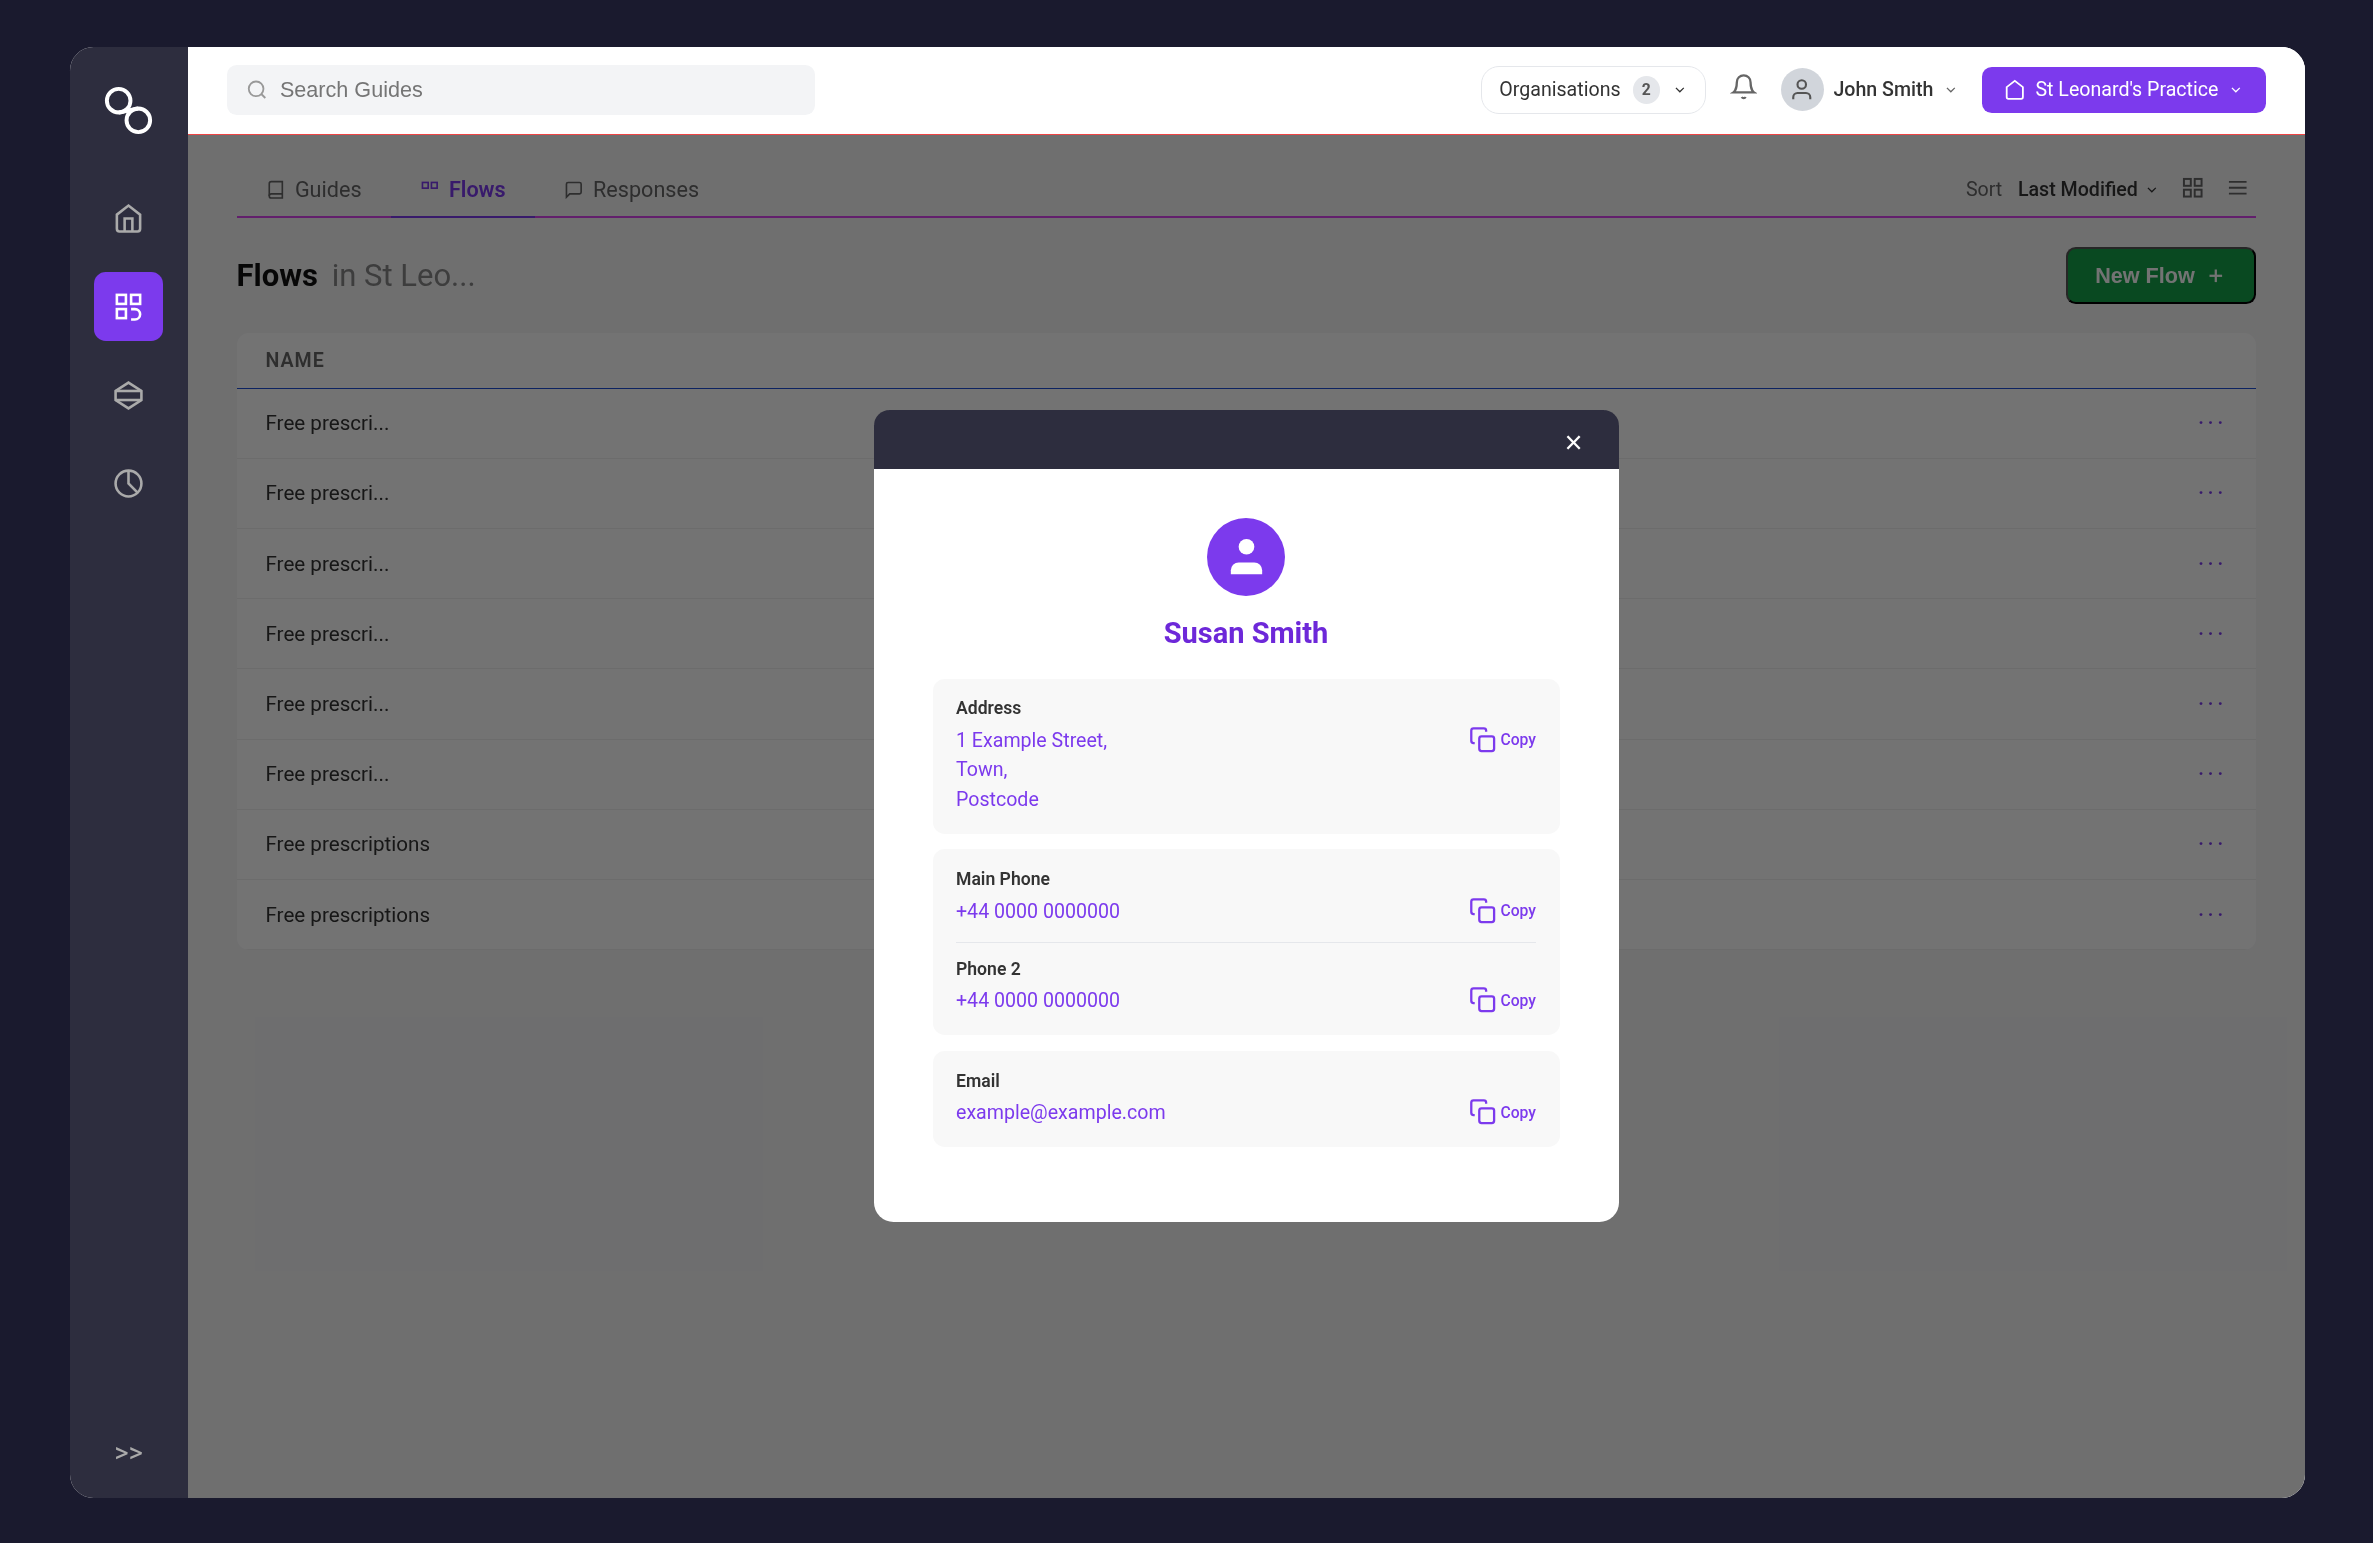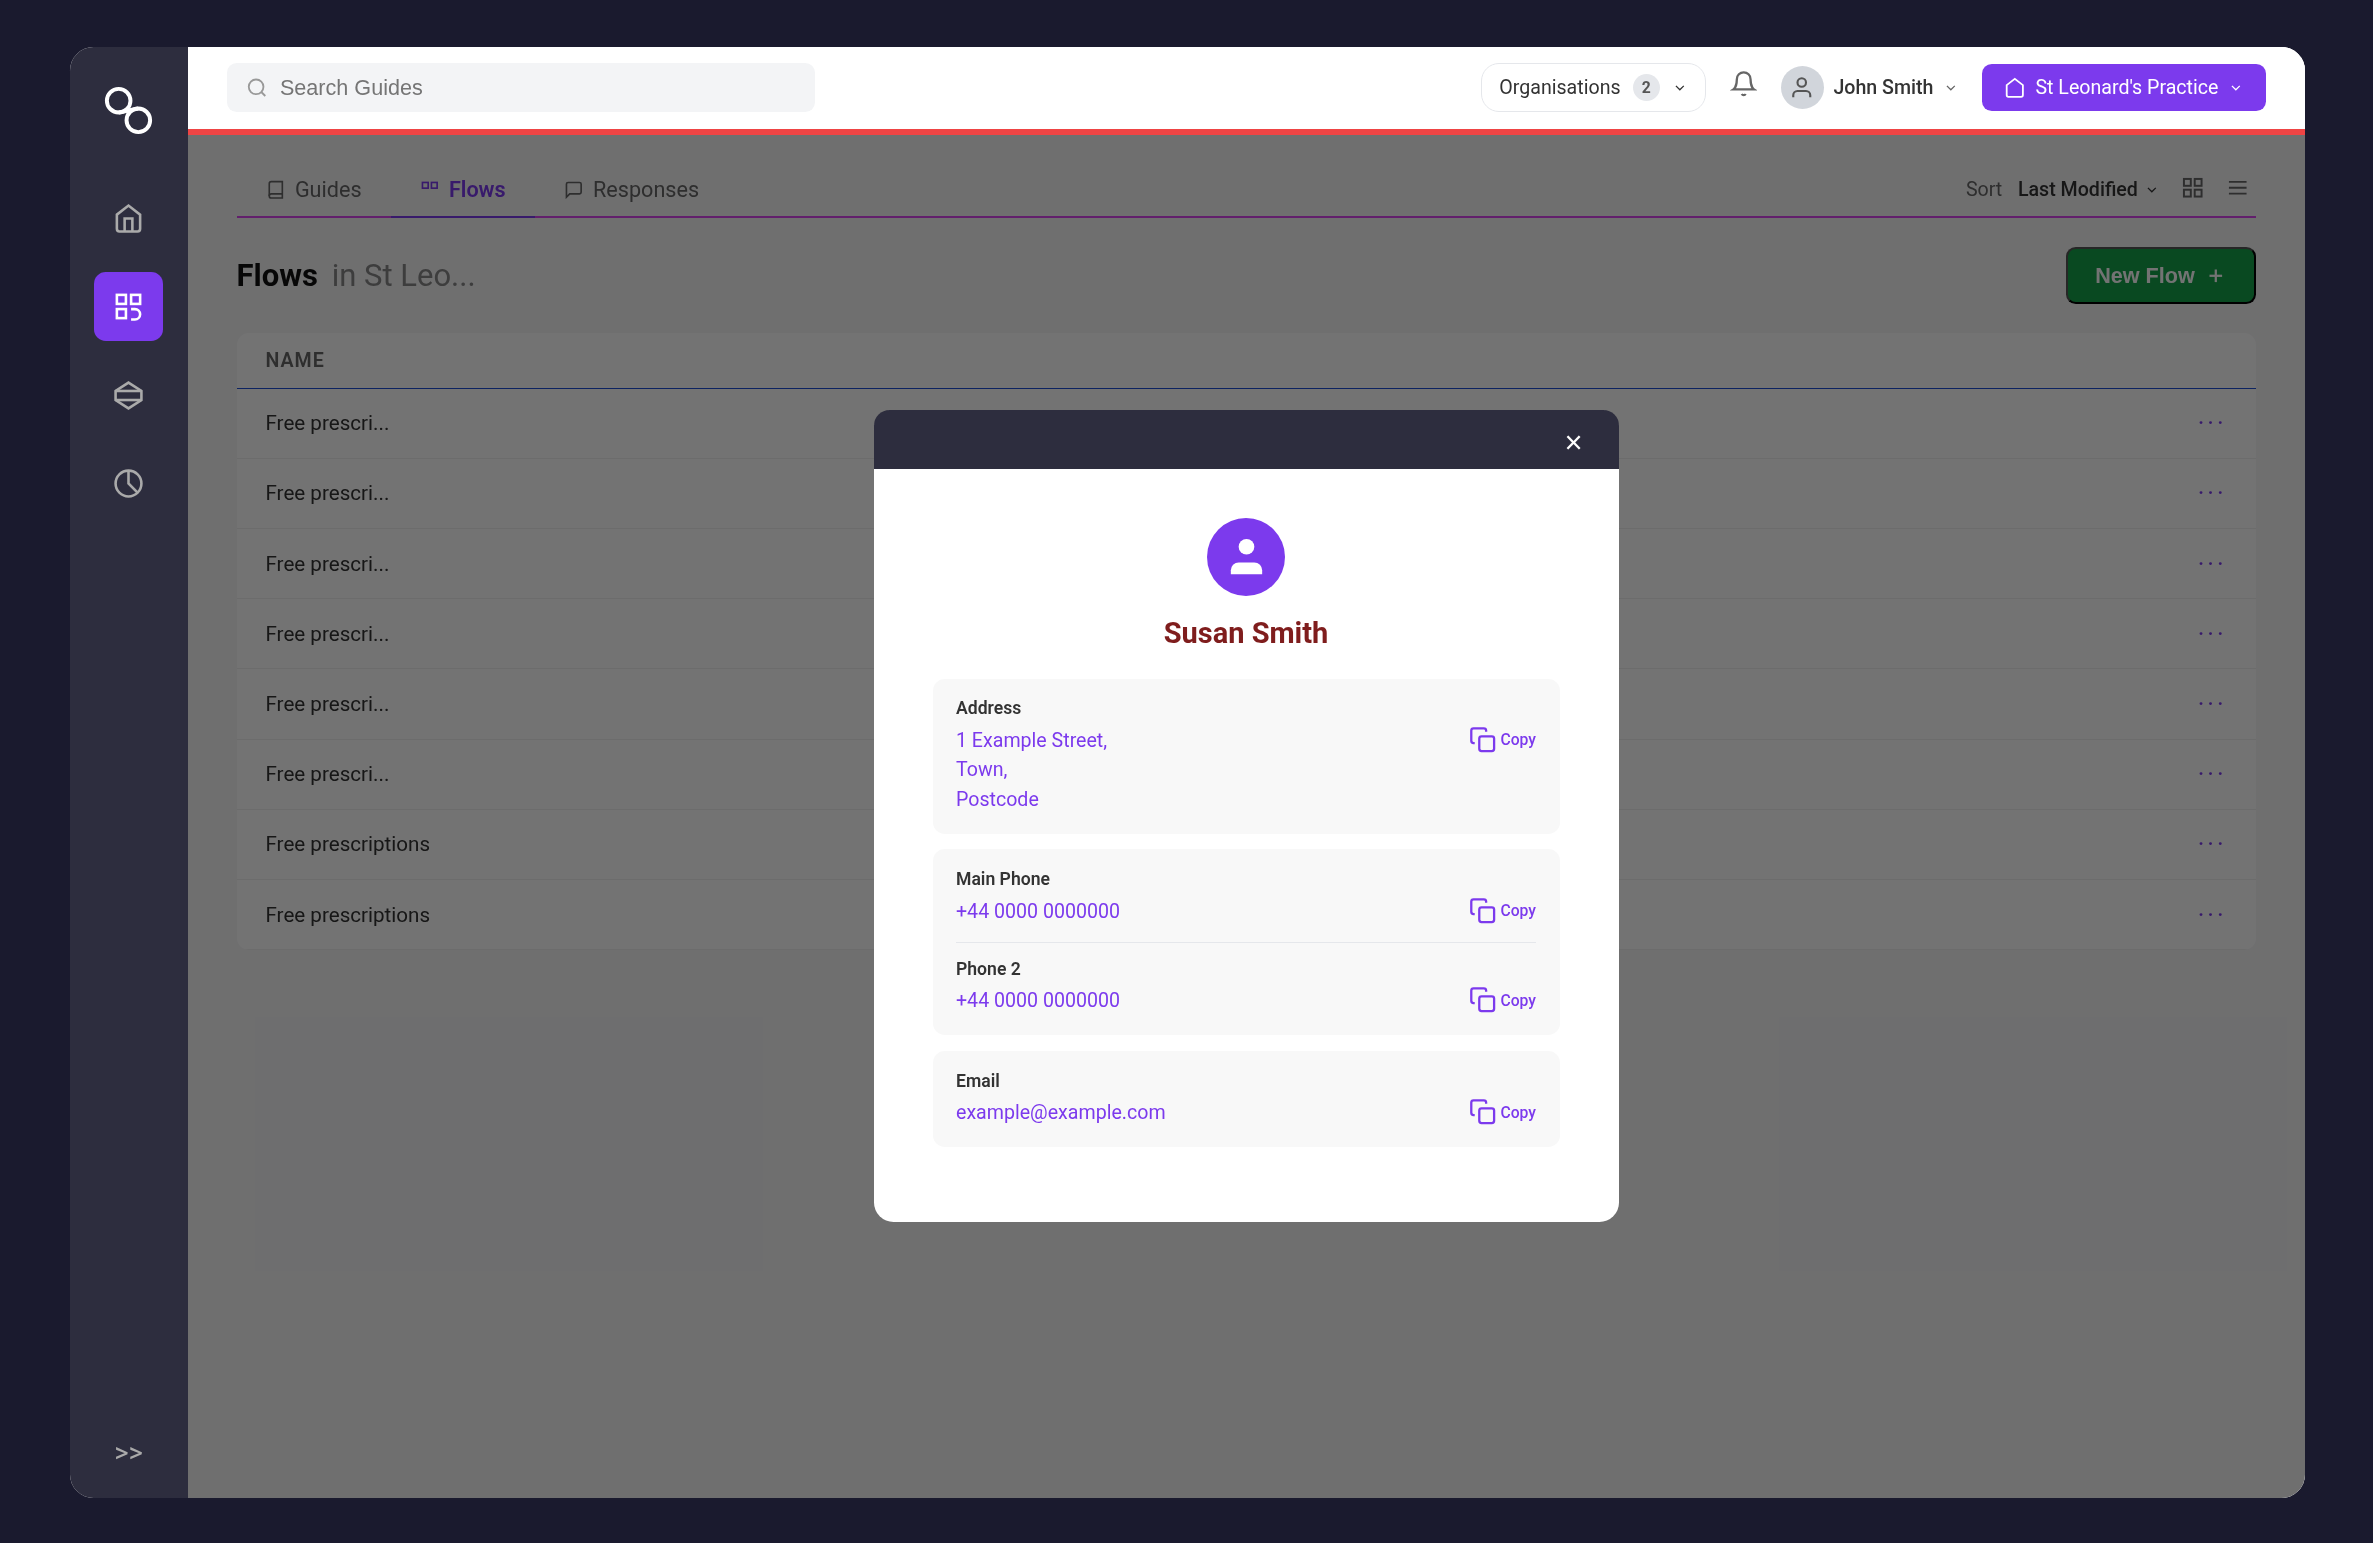--- a/index.html
+++ b/index.html
@@ -87,21 +87,21 @@
     }
 
     
     .topbar {
       height: 88px;
       background: #ffffff;
       display: flex;
       align-items: center;
       padding: 0 39px;
       gap: 19.6px;
-      border-bottom: 6px solid #ef4444;
+      border-bottom: 1px solid #ef4444;
       flex-shrink: 0;
     }
 
     .search-box {
       flex: 1;
       display: flex;
       align-items: center;
       gap: 11.8px;
       background: #f3f4f6;
       border-radius: 9.8px;
@@ -391,21 +391,21 @@
     }
 
     .modal-avatar svg {
       width: 47px;
       height: 47px;
     }
 
     .modal-name {
       font-size: 29px;
       font-weight: 700;
-      color: #7f1d1d;
+      color: #6d28d9;
       margin-bottom: 29px;
     }
 
     .info-card {
       width: 100%;
       background: #f8f8f8;
       border-radius: 11.8px;
       padding: 19.6px 23.5px;
       margin-bottom: 15.7px;
     }

